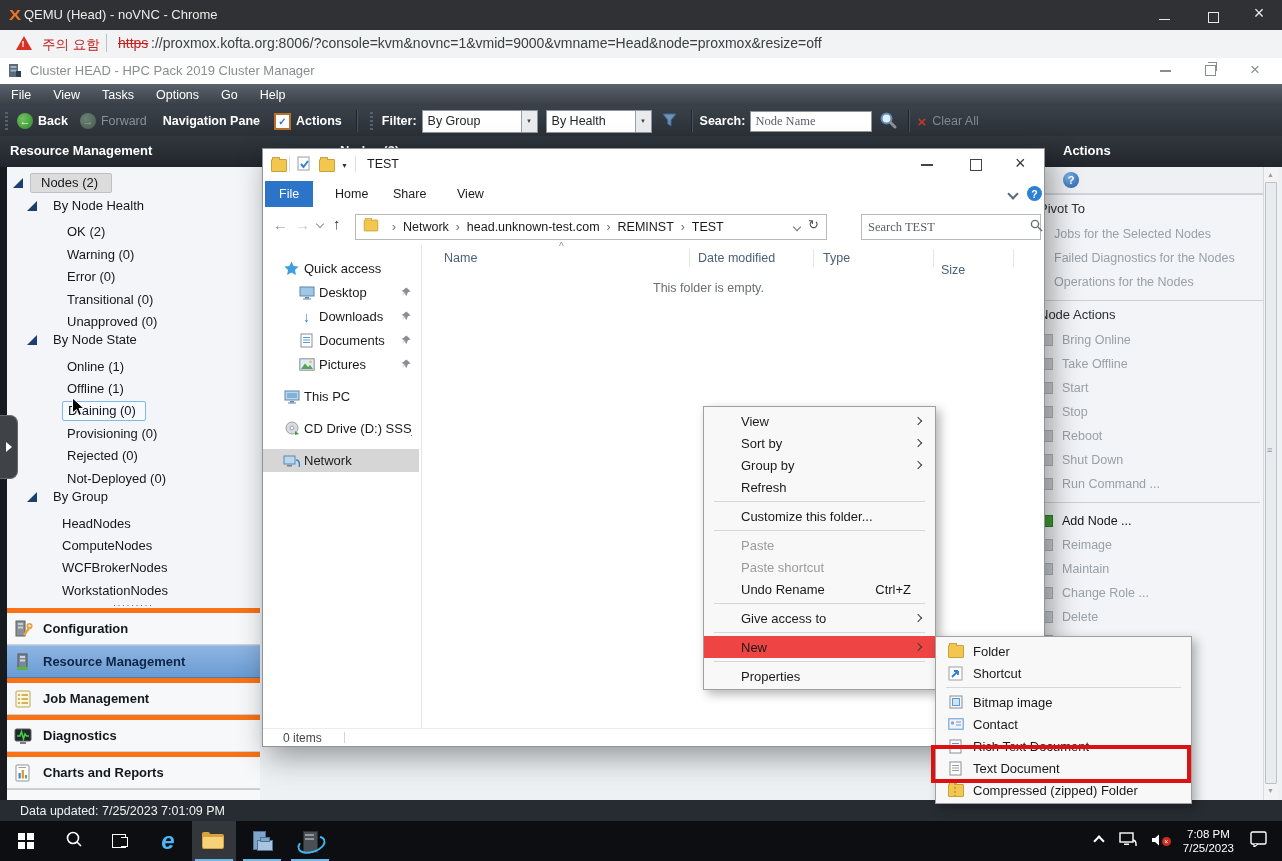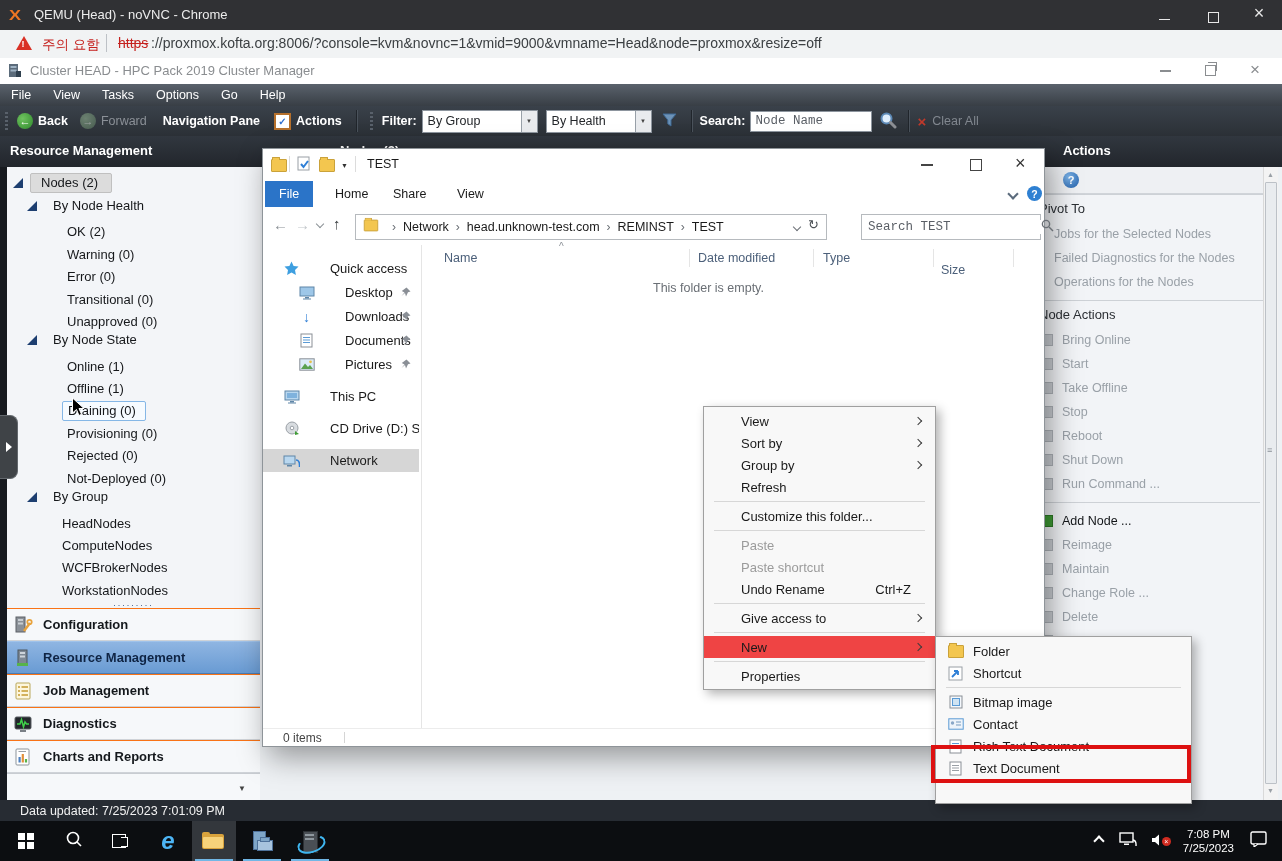--- a/index.html
+++ b/index.html
@@ -36,21 +36,21 @@
   
   #left-panel{left:7px;top:167px;width:253px;height:633px;background:#f3f5f8;}
   .tree-row{position:relative;height:22.4px;display:flex;align-items:center;font-size:13px;color:#16181b;cursor:default;}
   .texp{width:0;height:0;border-left:5px solid transparent;border-top:5px solid transparent;
     border-right:5px solid #1d3e70;border-bottom:5px solid #1d3e70;margin-right:0;}
   .lvl0 .texp{margin-left:6px;} .lvl1 .texp{margin-left:20px;}
   .lvl0 .tlabel{margin-left:13px;} .lvl1 .tlabel{margin-left:16px;} .lvl2 .tlabel{margin-left:60px;margin-top:8px;}
   .tree-row.selected .tlabel{margin-left:7px;background:#dcdcdc;border:1px solid #c0c0c0;border-radius:2px;padding:1px 13px 2px 10px;}
   .tree-row.hovered .tlabel{margin-left:55px;background:#f6fbff;border:1px solid #85b7e6;border-radius:2px;padding:1px 9px 2px 5px;}
   .splitter-dots{height:5px;margin:4px 0 2px 0;text-align:center;color:#3c5a86;font-size:9px;letter-spacing:2px;line-height:5px;}
-  .navbtn{height:31px;display:flex;align-items:center;background:#f6f8fa;border-top:1px solid #f97316;border-bottom:1px solid #cfd3d8;font-weight:bold;font-size:13px;color:#14181c;}
+  .navbtn{height:31px;display:flex;align-items:center;background:#f6f8fa;border-top:5px solid #f97316;border-bottom:1px solid #cfd3d8;font-weight:bold;font-size:13px;color:#14181c;}
   .navbtn .nicon{width:24px;height:22px;margin:0 8px 0 4px;display:flex;align-items:center;justify-content:center;}
   .navbtn.selected{background:linear-gradient(#8fb5e2,#699bd3);border-top:1px solid #9fc2ea;border-bottom:1px solid #4c7bb0;color:#0f2444;}
   #nav-dropdown{height:28px;background:#f6f8fa;border-top:1px solid #c8ccd1;display:flex;align-items:center;justify-content:flex-end;color:#444;}
 
   
   #actions-panel{left:1032px;top:167px;width:231px;height:633px;background:#f2f4f7;border-left:1px solid #b9bdc2;}
   .ap-helpbar{height:26px;background:#eef0f3;border-bottom:1px solid #d0d4d9;display:flex;align-items:center;}
   .ap-section-h{height:27px;display:flex;align-items:center;border-top:1px solid #cdd1d6;font-size:13px;color:#2b2f34;}
   .ap-item{height:24px;display:flex;align-items:center;font-size:12.5px;color:#9aa1a8;}
   .ap-item.enabled{color:#131619;}
@@ -64,21 +64,21 @@
   .exp-rel{position:absolute;}
   #exp-titlebar{left:0;top:0;width:100%;height:32px;background:#fff;}
   #exp-ribbon{left:0;top:32px;width:100%;height:26px;background:#fff;border-bottom:1px solid #e4e4e4;font-size:12.5px;color:#1a1a1a;}
   .rtab{position:absolute;top:0;height:26px;display:flex;align-items:center;padding:0 14px;}
   #exp-addr{left:0;top:58px;width:100%;height:38px;background:#fff;}
   .addrbox{position:absolute;border:1px solid #b6babe;height:24px;background:#fff;display:flex;align-items:center;font-size:12.5px;color:#1a1a1a;}
   .crumb-sep{color:#6a6f75;font-size:12px;margin:0 7px;}
   #exp-cols{position:absolute;left:158px;top:96px;right:1px;height:26px;background:#fff;font-size:12.5px;color:#4c607a;}
   .colsep{position:absolute;top:4px;width:1px;height:18px;background:#e5e5e5;}
   #exp-sidebar{position:absolute;left:0;top:100px;width:158px;bottom:17px;font-size:13px;color:#1a1a1a;}
-  .sb-row{position:absolute;left:0;width:156px;height:23px;display:flex;align-items:center;gap:26px;}
+  .sb-row{position:absolute;left:0;width:156px;height:23px;display:flex;align-items:center;}
   .sb-row.selected{background:#d6d6d6;}
   .sb-ico{width:17px;height:16px;display:flex;align-items:center;justify-content:center;flex:none;}
   #exp-status{position:absolute;left:0;bottom:0;width:100%;height:17px;background:#fff;border-top:1px solid #ececec;font-size:12px;color:#444;display:flex;align-items:center;}
   .mini-folder{display:inline-block;width:14px;height:11px;background:#f3c64f;border:1px solid #caa23a;border-radius:1px;position:relative;}
   .mini-folder:before{content:"";position:absolute;left:0;top:-3px;width:6px;height:2px;background:#f3c64f;border:1px solid #caa23a;border-bottom:none;border-radius:1px 1px 0 0;}
 
   
   #context-menu{left:703px;top:406px;width:233px;height:284px;background:#f8f8f8;border:1px solid #a0a0a0;
     box-shadow:4px 4px 10px rgba(0,0,0,.3);z-index:20;padding-top:3px;box-sizing:border-box;}
   .cm-item{height:22px;display:flex;align-items:center;font-size:13px;color:#1a1a1a;padding:0 8px 0 37px;position:relative;}
@@ -95,31 +95,31 @@
 
   
   #taskbar{left:0;top:821px;width:1282px;height:40px;background:#0c0e11;z-index:30;}
   .tb-slot{position:absolute;top:0;width:44px;height:40px;display:flex;align-items:center;justify-content:center;}
   .tb-underline{position:absolute;bottom:0;left:3px;right:3px;height:2px;background:#71b7e6;}
   .tb-slot.active{background:#33373c;}
   #tray{position:absolute;right:0;top:0;height:40px;display:flex;align-items:center;color:#fff;}
   #tray-clock{font-size:11.5px;line-height:14px;text-align:center;}
 
   .edge-strip{background:#171a1f;}
-  input{font-family:Liberation Mono, monospace;}
+  input{font-family:Liberation Serif, serif;}
   input::placeholder{color:#5a5f66;opacity:1;}
 </style>
 </head>
 <body>
 
 <div id="screen">
 
   <div class="abs flex" id="chrome-titlebar">
     <span class="abs" style="left:10px;top:6px;font-size:15px;font-weight:bold;color:#ee7623;transform:scaleX(1.2);">X</span>
-    <span class="abs" style="left:34px;top:7px;font-size:13px;">QEMU (Head) - noVNC - Chrome</span>
+    <span class="abs" style="left:24px;top:7px;font-size:13px;">QEMU (Head) - noVNC - Chrome</span>
     <span class="abs winbtn" style="left:1157px;top:6px;"><span style="display:inline-block;width:11px;height:1.5px;background:#e8e8e8;"></span></span>
     <span class="abs winbtn" style="left:1206px;top:9px;"><span style="display:inline-block;width:9px;height:9px;border:1.5px solid #e8e8e8;"></span></span>
     <span class="abs winbtn" style="left:1252px;top:3px;font-size:18px;">×</span>
   </div>
 
   <div class="abs flex" id="chrome-urlbar">
     <span class="abs" style="left:16px;top:6px;width:0;height:0;border-left:8px solid transparent;border-right:8px solid transparent;border-bottom:14px solid #d93025;"></span>
     <span class="abs" style="left:21.5px;top:9px;font-size:9px;color:#fff;font-weight:bold;">!</span>
     <span class="abs" style="left:42px;top:6px;font-size:13.5px;color:#c5221f;">주의 요함</span>
     <span class="abs" style="left:106px;top:4px;width:1px;height:18px;background:#bdc1c6;"></span>
@@ -364,25 +364,25 @@
     <div class="ap-section-h" style="margin-top:6px;">
       <span style="margin-left:6px;">Node Actions</span>
 
     </div>
     <div class="ap-item">
         <span class="ap-ico"></span>
         <span>Bring Online</span>
       </div>
     <div class="ap-item">
         <span class="ap-ico"></span>
+        <span>Take Offline</span>
+      </div>
+    <div class="ap-item">
+        <span class="ap-ico"></span>
         <span>Start</span>
-      </div>
-    <div class="ap-item">
-        <span class="ap-ico"></span>
-        <span>Take Offline</span>
       </div>
     <div class="ap-item">
         <span class="ap-ico"></span>
         <span>Stop</span>
       </div>
     <div class="ap-item">
         <span class="ap-ico"></span>
         <span>Reboot</span>
       </div>
     <div class="ap-item">
@@ -687,20 +687,28 @@
       <span class="sm-ico">
           <svg width="13" height="15">
             <rect x="1" y="1" width="11" height="13" fill="#fff" stroke="#8a8f96"></rect>
             <line x1="3" y1="4.5" x2="10" y2="4.5" stroke="#9aa0a6" stroke-width="1"></line>
             <line x1="3" y1="7" x2="10" y2="7" stroke="#9aa0a6" stroke-width="1"></line>
             <line x1="3" y1="9.5" x2="10" y2="9.5" stroke="#9aa0a6" stroke-width="1"></line>
           </svg>
         </span>
       <span>Text Document</span>
     </div>
+    <div class="sm-item">
+      <span class="sm-ico">
+          <span class="mini-folder" style="position:relative;">
+            <span style="position:absolute;left:5px;top:-2px;width:2px;height:13px;background:repeating-linear-gradient(#caa23a 0 2px,#f3c64f 2px 4px);"></span>
+          </span>
+        </span>
+      <span>Compressed (zipped) Folder</span>
+    </div>
   </div>
 
   <div class="abs" id="red-annotation"></div>
 
   <span class="abs" style="left:71px;top:397px;z-index:40;">
     <svg width="15" height="21">
         <path d="M1.5 1 L1.5 16 L5.5 12.5 L8 18.5 L10.5 17.3 L8 11.5 L13 11.5 Z" fill="#000" stroke="#fff" stroke-width="1"></path>
       </svg>
   </span>
 

